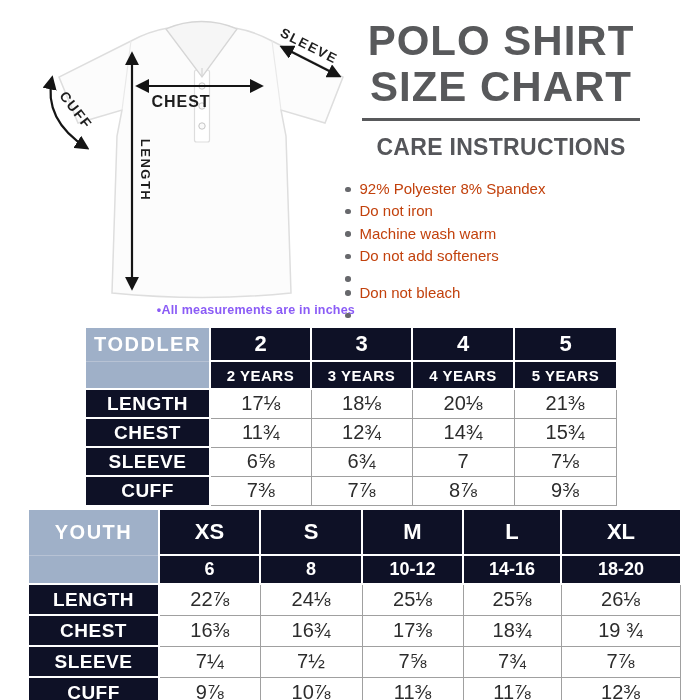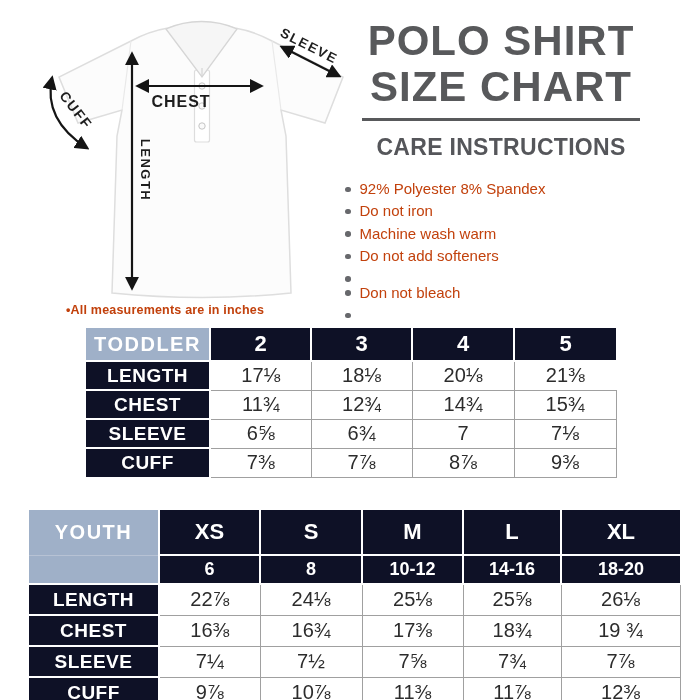--- a/index.html
+++ b/index.html
@@ -4,22 +4,22 @@
 <style>
   html,body { margin:0; padding:0; background:#ffffff; }
   .canvas {
     position:relative; width:700px; height:700px; background:#ffffff; overflow:hidden;
     font-family:"Liberation Sans", sans-serif;
   }
 
   
   .shirt-svg { position:absolute; left:35px; top:10px; width:310px; height:292px; }
   .measure-note {
-    position:absolute; left:66px; top:303px; width:300px; text-align:left;
-    font-size:12.5px; font-weight:bold; color:#c2410c; letter-spacing:0.2px;
+    position:absolute; left:55px; top:303px; width:300px; text-align:right;
+    font-size:12.5px; font-weight:bold; color:#8b5cf6; letter-spacing:0.2px;
   }
 
   
   .title-block { position:absolute; left:348px; top:18px; width:306px; text-align:center; }
   .title-line { font-size:42px; line-height:46px; font-weight:bold; color:#58595b; letter-spacing:1px; }
   .title-underline { width:278px; height:3px; background:#58595b; margin:8px auto 0 auto; }
   .care-heading { margin-top:13px; font-size:23px; font-weight:bold; color:#55565a; letter-spacing:0.3px; white-space:nowrap; }
 
   .care-list { position:absolute; left:345px; top:178px; width:345px; }
   .care-item { display:flex; align-items:flex-start; line-height:22.4px; font-size:15px; color:#c2410c; }
@@ -130,20 +130,27 @@
         <col style="width:102px">
       </colgroup>
     <tbody>
         <tr style="height:33px">
       <td class="corner corner-top">TODDLER</td>
       <td class="hdr hdr-size">2</td>
       <td class="hdr hdr-size">3</td>
       <td class="hdr hdr-size">4</td>
       <td class="hdr hdr-size">5</td>
     </tr>
+    <tr style="height:28px">
+      <td class="corner corner-bot"></td>
+      <td class="hdr hdr-sub">2 YEARS</td>
+      <td class="hdr hdr-sub">3 YEARS</td>
+      <td class="hdr hdr-sub">4 YEARS</td>
+      <td class="hdr hdr-sub">5 YEARS</td>
+    </tr>
     <tr style="height:29px">
       <td class="rowlabel">LENGTH</td>
       <td class="val">17⅛</td>
       <td class="val">18⅛</td>
       <td class="val">20⅛</td>
       <td class="val">21⅜</td>
     </tr>
     <tr style="height:29px">
       <td class="rowlabel">CHEST</td>
       <td class="val">11¾</td>

